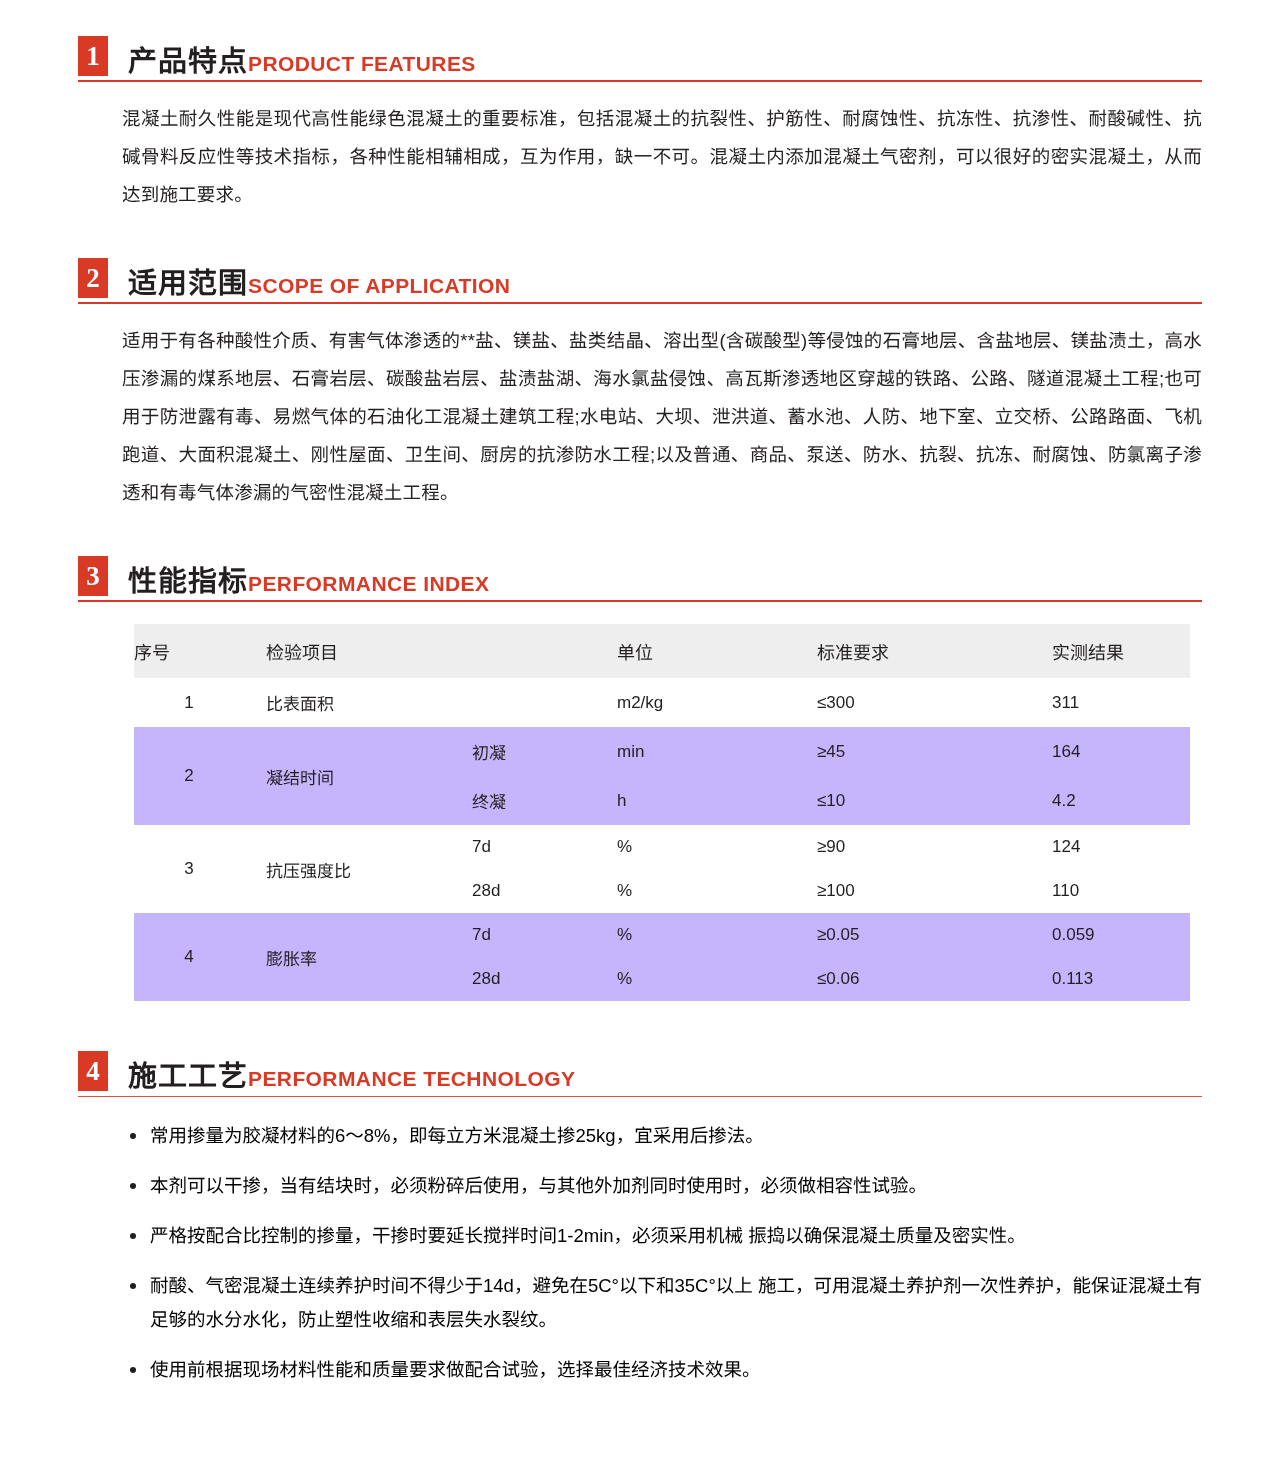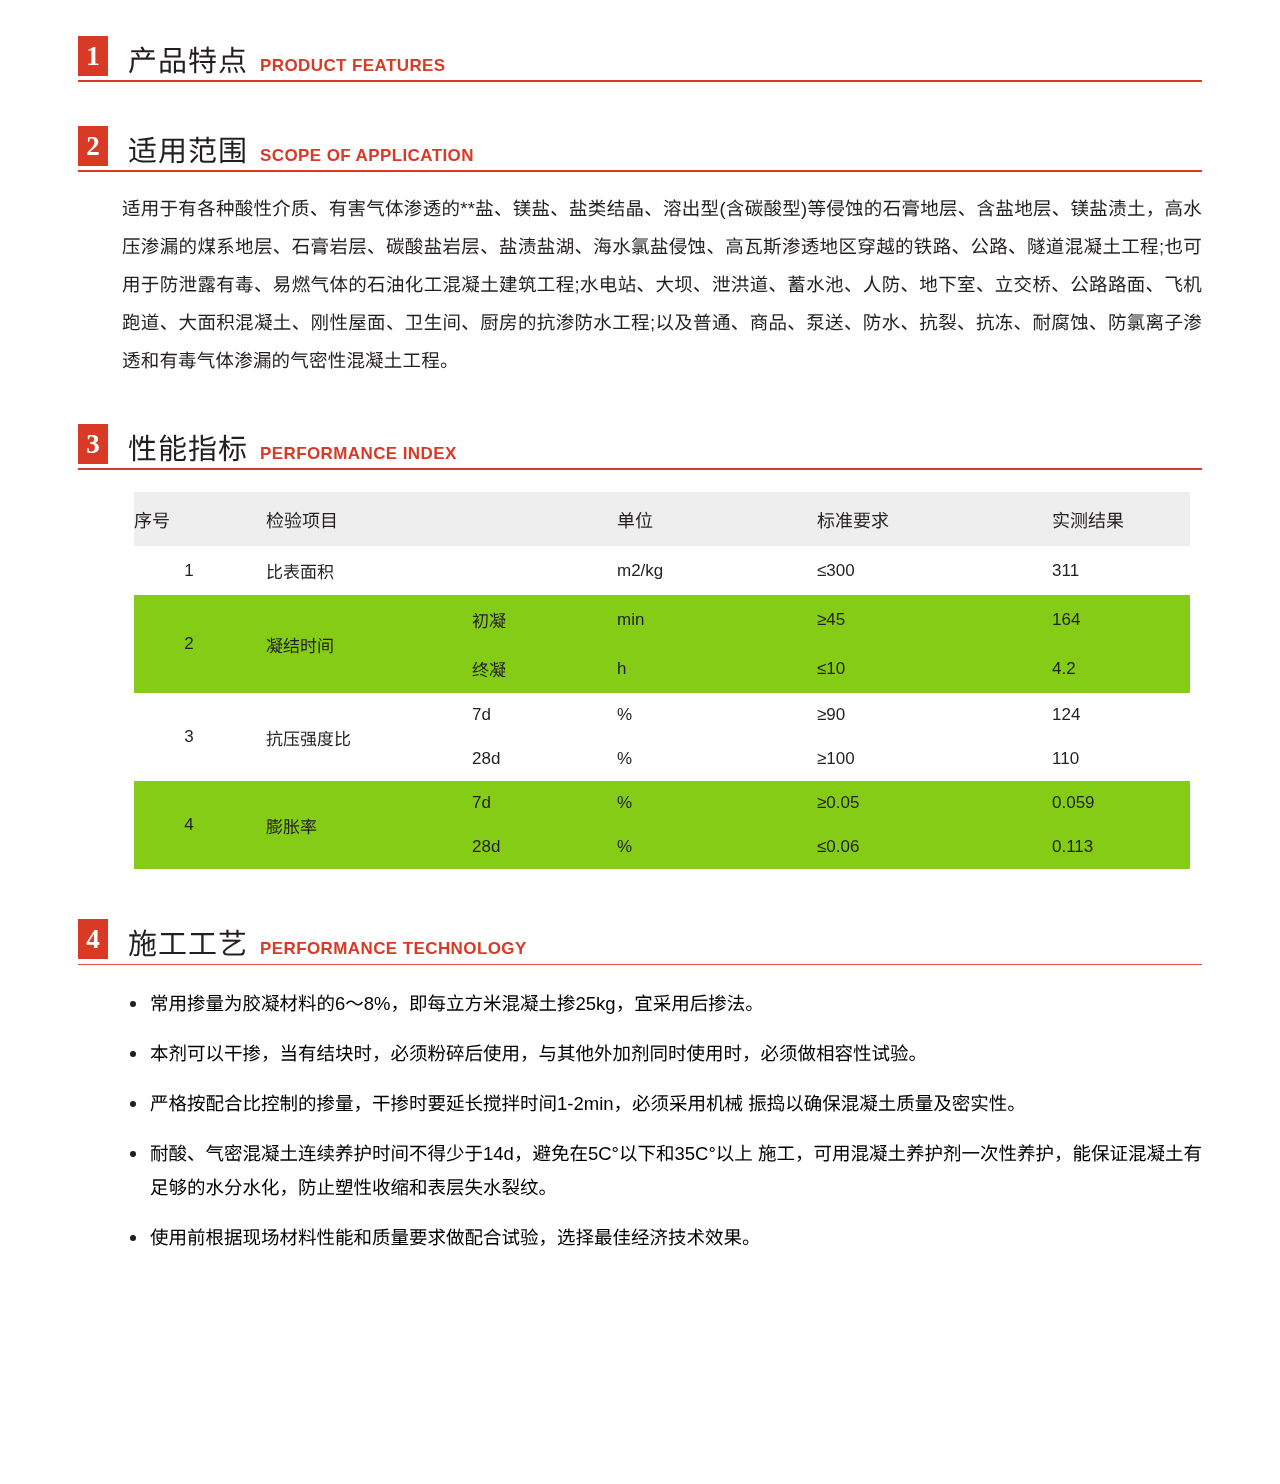--- a/index.html
+++ b/index.html
@@ -42,29 +42,28 @@
     font-weight: bold;
     font-family: "Liberation Serif", "DejaVu Serif", serif;
     display: flex;
     align-items: center;
     justify-content: center;
     line-height: 1;
   }
   .sec-cn {
     margin-left: 50px;
     font-size: 29px;
-    font-weight: normal;
+    font-weight: bold;
     letter-spacing: 1px;
     color: #231f20;
     line-height: 1;
     padding-bottom: 6px;
   }
   .sec-en {
-    margin-left: 12px;
-    font-size: 17px;
+    font-size: 21px;
     font-weight: bold;
     color: #d93a26;
     letter-spacing: 0.4px;
     line-height: 1;
     padding-bottom: 8px;
     white-space: nowrap;
   }
   .sec-rule {
     position: absolute;
     left: 78px;
@@ -102,21 +101,21 @@
     text-align: left;
     padding: 14px 0 14px 0;
     font-size: 18px;
   }
   table.perf td {
     padding: 12px 0;
     font-size: 17px;
     vertical-align: middle;
   }
   .row-white td { background: #ffffff; }
-  .row-grey td { background: #84cc16; }
+  .row-grey td { background: #c4b5fd; }
   .c-no    { width: 110px; text-align: center; }
   .c-item  { width: 190px; text-align: left; padding-left: 22px !important; }
   .c-sub   { width: 145px; text-align: left; padding-left: 16px !important; }
   .c-unit  { width: 200px; text-align: left; }
   .c-std   { width: 235px; text-align: left; }
   .c-res   { text-align: left; }
   th.c-item { padding-left: 22px !important; }
   th.c-no { text-align: center; }
 
   
@@ -152,20 +151,21 @@
 
 <div class="page">
 
   <div class="spacer-md"></div>
   <div class="section-head">
     <span class="sec-num">1</span>
     <span class="sec-cn">产品特点</span>
     <span class="sec-en">PRODUCT FEATURES</span>
     <span class="sec-rule"></span>
   </div>
+  <p class="para">混凝土耐久性能是现代高性能绿色混凝土的重要标准，包括混凝土的抗裂性、护筋性、耐腐蚀性、抗冻性、抗渗性、耐酸碱性、抗碱骨料反应性等技术指标，各种性能相辅相成，互为作用，缺一不可。混凝土内添加混凝土气密剂，可以很好的密实混凝土，从而达到施工要求。</p>
 
   <div class="block-gap"></div>
   <div class="section-head">
     <span class="sec-num">2</span>
     <span class="sec-cn">适用范围</span>
     <span class="sec-en">SCOPE OF APPLICATION</span>
     <span class="sec-rule"></span>
   </div>
   <p class="para">适用于有各种酸性介质、有害气体渗透的**盐、镁盐、盐类结晶、溶出型(含碳酸型)等侵蚀的石膏地层、含盐地层、镁盐渍土，高水压渗漏的煤系地层、石膏岩层、碳酸盐岩层、盐渍盐湖、海水氯盐侵蚀、高瓦斯渗透地区穿越的铁路、公路、隧道混凝土工程;也可用于防泄露有毒、易燃气体的石油化工混凝土建筑工程;水电站、大坝、泄洪道、蓄水池、人防、地下室、立交桥、公路路面、飞机跑道、大面积混凝土、刚性屋面、卫生间、厨房的抗渗防水工程;以及普通、商品、泵送、防水、抗裂、抗冻、耐腐蚀、防氯离子渗透和有毒气体渗漏的气密性混凝土工程。</p>
 

